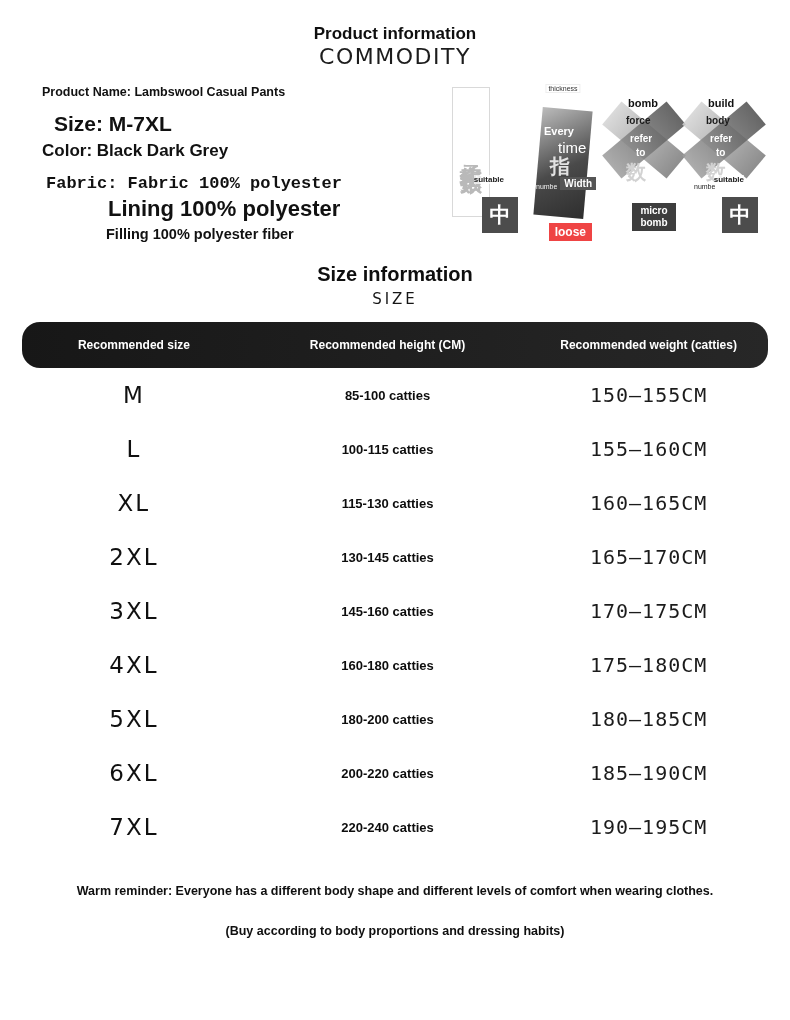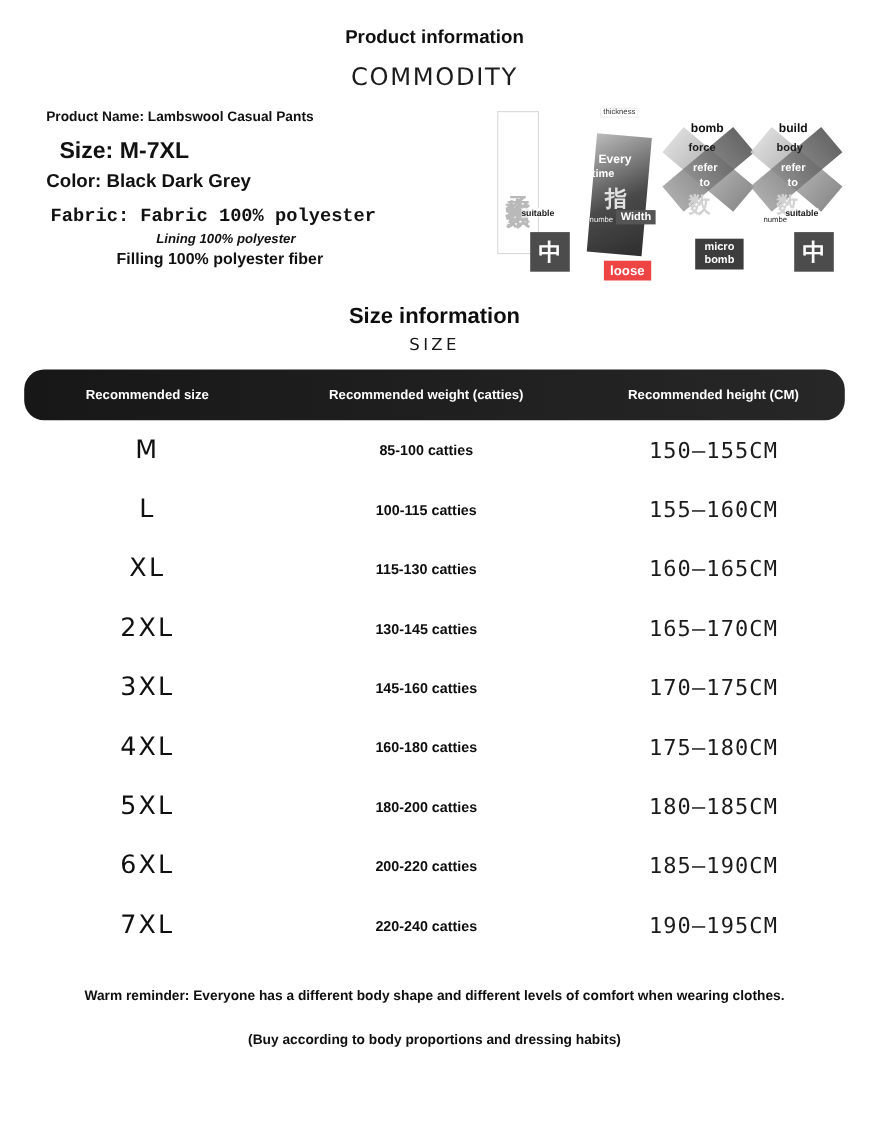--- a/index.html
+++ b/index.html
@@ -1,42 +1,42 @@
 <!DOCTYPE html>
 <html><head>
 <meta charset="utf-8">
 <style>
   * { margin:0; padding:0; box-sizing:border-box; }
   body { background:#fff; font-family:"Liberation Sans", sans-serif; color:#111; }
   .page { width:790px; height:1020px; position:relative; background:#fff; overflow:hidden; margin:0 auto; }
 
   
   .pi-title { text-align:center; font-size:17px; font-weight:700; padding-top:24px; color:#0f0f0f; }
-  .commodity { text-align:center; font-size:22px; letter-spacing:1.5px; margin-top:14px; font-weight:500; color:#1c1c1c; font-family:"DejaVu Sans", sans-serif; }
+  .commodity { text-align:center; font-size:22px; letter-spacing:1.5px; font-weight:500; color:#1c1c1c; font-family:"DejaVu Sans", sans-serif; }
 
   
   .top { display:flex; justify-content:space-between; padding:16px 34px 0 42px; height:180px; }
   .pname { font-size:12.5px; font-weight:700; }
   .psize { font-size:21px; font-weight:700; margin-top:13px; margin-left:12px; }
   .pcolor { font-size:17px; font-weight:700; margin-top:5px; }
   .pfab1 { font-size:17px; font-weight:700; margin-top:13px; margin-left:4px;font-family:Liberation Mono, monospace; }
-  .pfab2 { font-size:12px; font-weight:700; margin-left:100px; margin-top:3px;font-style:italic; }
+  .pfab2 { font-size:22px; font-weight:700; margin-left:66px; margin-top:3px; }
   .pfab3 { font-size:14.5px; font-weight:700; margin-left:64px; margin-top:4px; }
 
   
   .badges { display:flex; gap:14px; margin-top:-4px; }
   .badge { position:relative; width:66px; height:160px; }
   .vstrip { position:absolute; left:2px; top:6px; width:38px; height:130px; border:1px solid #d9d9d9; display:flex; align-items:center; justify-content:center; background:#fff; }
   .vert-cn { writing-mode:vertical-rl; text-orientation:upright; font-size:22px; font-weight:700; color:#b9b9b9; letter-spacing:3px; }
   .side-label { position:absolute; right:12px; top:94px; font-size:8px; font-weight:700; color:#1a1a1a; background:rgba(255,255,255,.7); }
   .stamp { position:absolute; right:-2px; bottom:8px; width:36px; height:36px; background:#4c4c4c; color:#fff; display:flex; align-items:center; justify-content:center; font-size:21px; font-weight:700; }
   .shade-a { position:absolute; left:8px; top:28px; width:50px; height:108px; background:linear-gradient(150deg,#bcbcbc,#4a4a4a 55%,#2e2e2e); transform:rotate(5deg); }
   .tiny-top { position:absolute; top:3px; left:50%; transform:translateX(-50%); font-size:7px; color:#333; background:#fff; padding:0 2px; border:1px solid #eee; white-space:nowrap; }
   .b2-l1 { position:absolute; top:44px; left:14px; font-size:11px; font-weight:700; color:#fff; }
-  .b2-l2 { position:absolute; top:58px; left:8px; font-size:10px; font-weight:700; color:#fff; }
+  .b2-l2 { position:absolute; top:58px; left:28px; font-size:15px; font-weight:400; color:#fff; }
   .b2-cn { position:absolute; top:72px; left:20px; font-size:20px; color:#e2e2e2; font-weight:700; }
   .b2-numbe { position:absolute; top:102px; left:6px; font-size:7px; color:#f0f0f0; }
   .chip-width { position:absolute; top:96px; right:0; background:#555; color:#fff; font-size:10px; padding:1px 4px; font-weight:700;text-align:right; }
   .chip-loose { position:absolute; bottom:0; right:4px; background:#ef4444; color:#fff; font-size:12px; font-weight:700; padding:2px 6px; }
   .xbar1 { position:absolute; left:-8px; top:44px; width:84px; height:30px; background:linear-gradient(90deg,#d4d4d4,#7a7a7a); transform:rotate(40deg); opacity:.85; }
   .xbar2 { position:absolute; left:-8px; top:44px; width:84px; height:30px; background:linear-gradient(90deg,#9d9d9d,#4c4c4c); transform:rotate(-40deg); opacity:.85; }
   .w { position:absolute; font-weight:700; }
   .w0 { top:16px; left:18px; font-size:11px; color:#111; }
   .w1 { top:34px; left:16px; font-size:10px; color:#1b1b1b; }
   .w2 { top:52px; left:20px; font-size:10px; color:#fff; }
@@ -127,22 +127,22 @@
 
     </div>
   </div>
 
   <div class="size-title">Size information</div>
   <div class="size-sub">SIZE</div>
 
   <div class="table">
     <div class="thead">
       <div class="th">Recommended size</div>
+      <div class="th">Recommended height (CM)</div>
       <div class="th">Recommended weight (catties)</div>
-      <div class="th">Recommended height (CM)</div>
     </div>
 
     <div class="trow">
       <div class="size-cell">M</div>
       <div class="weight-cell">85-100 catties</div>
       <div class="height-cell">150–155CM</div>
     </div>
     <div class="trow">
       <div class="size-cell">L</div>
       <div class="weight-cell">100-115 catties</div>

